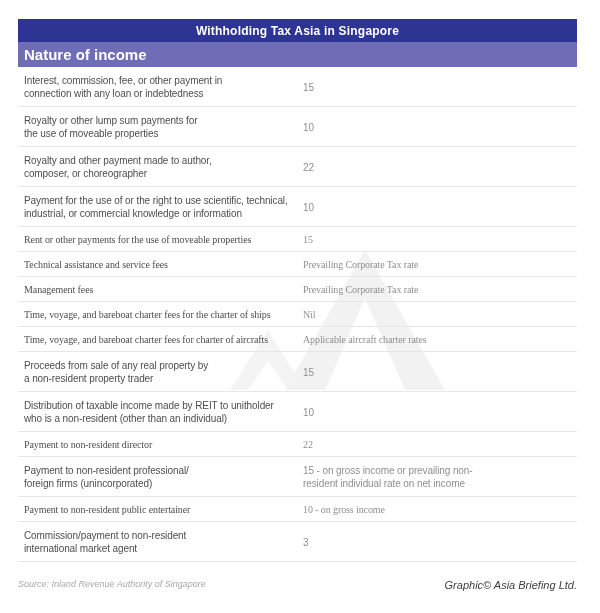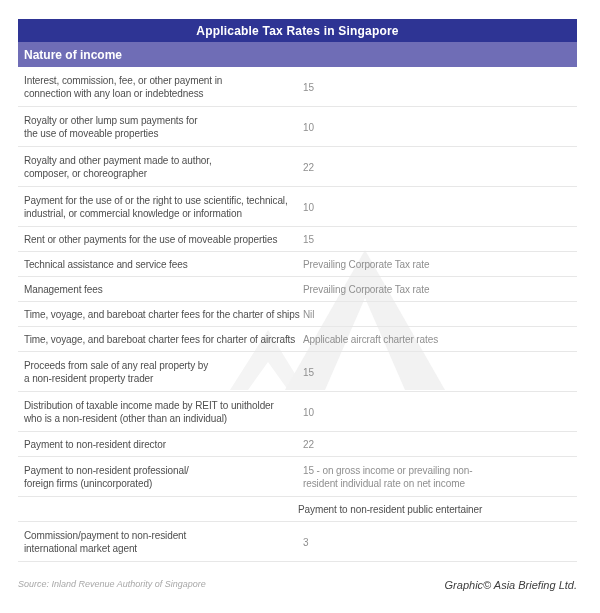--- a/index.html
+++ b/index.html
@@ -21,42 +21,41 @@
     color: #ffffff;
     font-size: 12px;
     font-weight: bold;
     letter-spacing: 0.2px;
     display: flex; align-items: center; justify-content: center;
   }
   .header-row {
     height: 25px;
     background: var(--header-bar, #6f6db6);
     color: #ffffff;
-    font-size: 12px;
+    font-size: 15px;
     font-weight: bold;
     display: flex; align-items: center;
   }
   .hcol1 { width: 279px; padding-left: 6px; }
   .hcol2 { flex: 1; }
   .table-body { position: relative; }
   .watermark {
     position: absolute;
     left: 200px; top: 170px;
     width: 240px; height: 160px;
     z-index: 0;
   }
   .row {
     display: flex; align-items: center;
     border-bottom: 1px solid var(--divider, #e7e7e7);
     position: relative; z-index: 1;
     background: transparent;
-    justify-content: flex-end;
   }
   .row.r2 { padding: 7px 0 6px; }
-  .row.r1 { padding: 6px 0 5px; }
+  .row.r1 { padding: 6px 0 5px; font-family: Liberation Serif, serif; }
   .cell {
     font-size: 10px;
     line-height: 13px;
     white-space: pre;
     letter-spacing: -0.1px;
   }
   .cell.income { width: 279px; padding-left: 6px; color: var(--label-text, #4e4e4e); }
   .cell.rate   { flex: 1; color: var(--rate-text, #8f8f8f); }
   .footer {
     display: flex; justify-content: space-between; align-items: center;
@@ -64,21 +63,21 @@
     font-style: italic;
   }
   .source { font-size: 9px;   color: var(--source-text, #a8a8a8); }
   .credit { font-size: 11px; color: var(--credit-text, #3d3d3d); padding-top: 3px; }
 </style>
 </head>
 <body>
 
 <div class="container">
 
-  <div class="title-bar">Applicable Tax Rates in Singapore</div>
+  <div class="title-bar">Withholding Tax Asia in Singapore</div>
 
   <div class="header-row">
     <div class="hcol1">Nature of income</div>
   </div>
 
   <div class="table-body">
     <svg class="watermark" viewBox="0 0 240 160" xmlns="http://www.w3.org/2000/svg" aria-hidden="true">
 
       <polygon points="50,93 12,153 87,153" fill="#f4f4f4"></polygon>
       <polygon points="50,125 30,153 70,153" fill="#ffffff"></polygon>
@@ -155,20 +154,21 @@
 
   <div class="row r2">
     <div class="cell income">Payment to non-resident professional/
 foreign firms (unincorporated)</div>
     <div class="cell rate">15 - on gross income or prevailing non-
 resident individual rate on net income</div>
   </div>
 
   <div class="row r1">
     <div class="cell income">Payment to non-resident public entertainer</div>
+    <div class="cell rate">10 - on gross income</div>
   </div>
 
   <div class="row r2">
     <div class="cell income">Commission/payment to non-resident
 international market agent</div>
     <div class="cell rate">3</div>
   </div>
 </div>
 
   <div class="footer">

